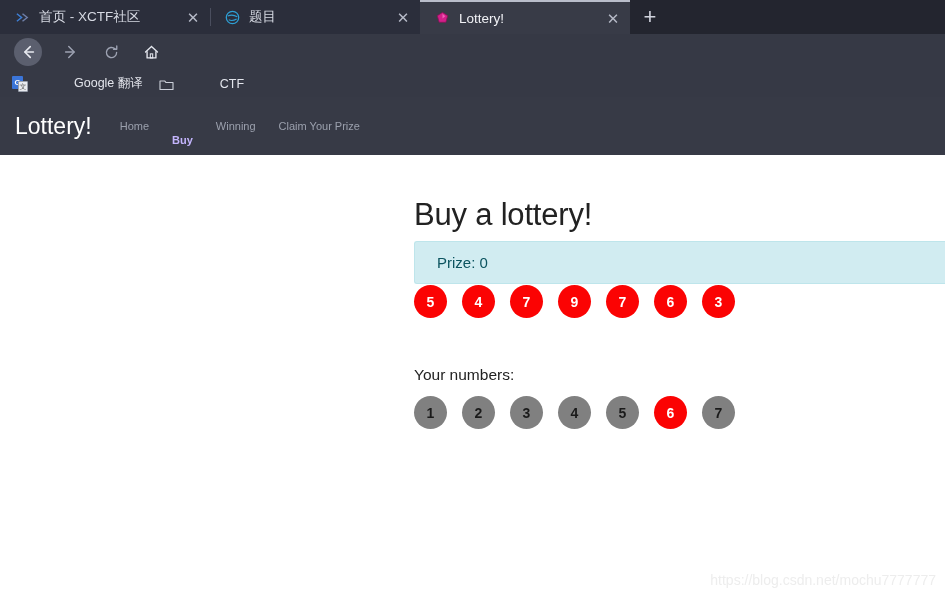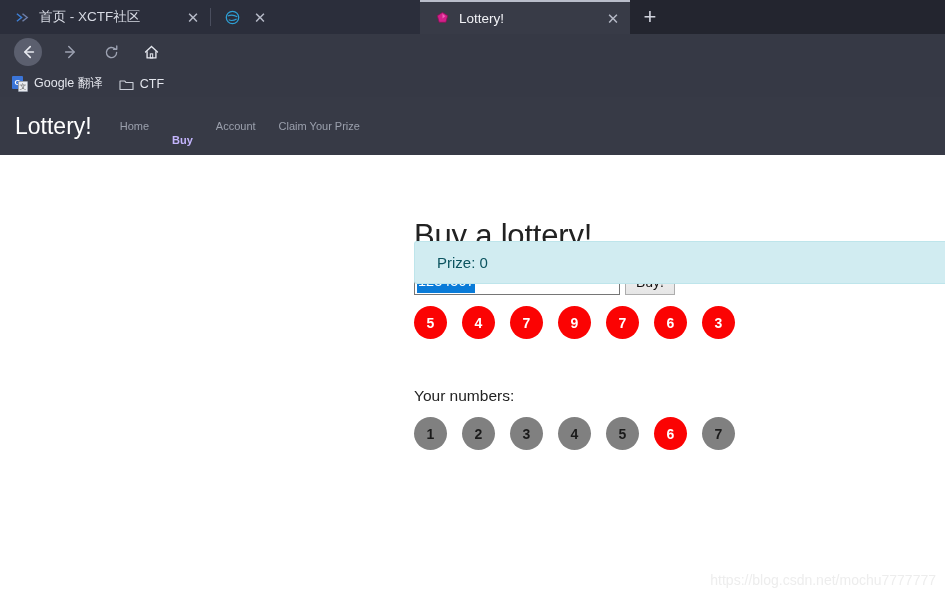--- a/index.html
+++ b/index.html
@@ -143,20 +143,21 @@
     background: #363945;
     display: flex;
     align-items: center;
     padding: 0 8px;
   }
   .bm {
     display: flex;
     align-items: center;
     padding: 2px 8px 2px 4px;
     margin-right: 4px;
+    gap: 40px;
   }
   .bm-label {
     font-size: 12.5px;
     color: #e3e5ec;
     margin-left: 6px;
     white-space: nowrap;
   }
   .gtrans-icon {
     position: relative;
     width: 16px; height: 16px;
@@ -217,21 +218,21 @@
   }
   .nav-link {
     font-size: 11px;
     color: #9ba0ad;
     margin-right: 23px;
     white-space: nowrap;
   }
   .nav-link.active { color: #c4b5fd; font-weight: bold; margin-top: 28px; }
 
   .content {
-    padding-top: 63px;
+    padding-top: 42px;
     padding-left: 414px;
     position: relative;
   }
 
   .page-title {
     font-size: 31px;
     font-weight: 400;
     color: #222222;
     letter-spacing: -.2px;
     margin-bottom: 14px;
@@ -341,20 +342,21 @@
     </div>
 
     <div class="tab">
       <span class="tab-favicon">
         <svg width="15" height="15" viewBox="0 0 16 16">
           <circle cx="8" cy="8" r="6.6" fill="none" stroke="#2e9fd4" stroke-width="1.4"></circle>
           <path d="M3 6.4 C6 5 10 5.4 13 7.2" fill="none" stroke="#2e9fd4" stroke-width="1.2"></path>
           <path d="M4 10.4 C7 12 10 11 12.4 9.6" fill="none" stroke="#2e9fd4" stroke-width="1.2"></path>
         </svg>
       </span>
+      <span class="tab-title">题目</span>
       <span class="tab-close">✕</span>
     </div>
 
     <div class="tab active">
       <span class="tab-favicon">
         <svg width="15" height="15" viewBox="0 0 16 16">
           <polygon points="8,1.5 13.5,5 11.6,12 4.4,12 2.5,5" fill="#d21f8a" stroke="#8d1057" stroke-width="0.8"></polygon>
           <polygon points="8,3 11,5.6 8,8" fill="#ec63b4"></polygon>
         </svg>
       </span>
@@ -411,21 +413,21 @@
       <span class="bm-label">CTF</span>
     </div>
   </div>
 
   <div class="viewport">
 
     <div class="site-nav">
       <span class="brand">Lottery!</span>
       <span class="nav-link">Home</span>
       <span class="nav-link active">Buy</span>
-      <span class="nav-link">Account</span>
+      <span class="nav-link">Winning</span>
       <span class="nav-link">Claim Your Prize</span>
     </div>
 
     <div class="content">
 
       <h1 class="page-title">Buy a lottery!</h1>
 
       <div class="buy-form">
         <div class="buy-input-wrap">
           <span class="selected-text">1234567</span>

